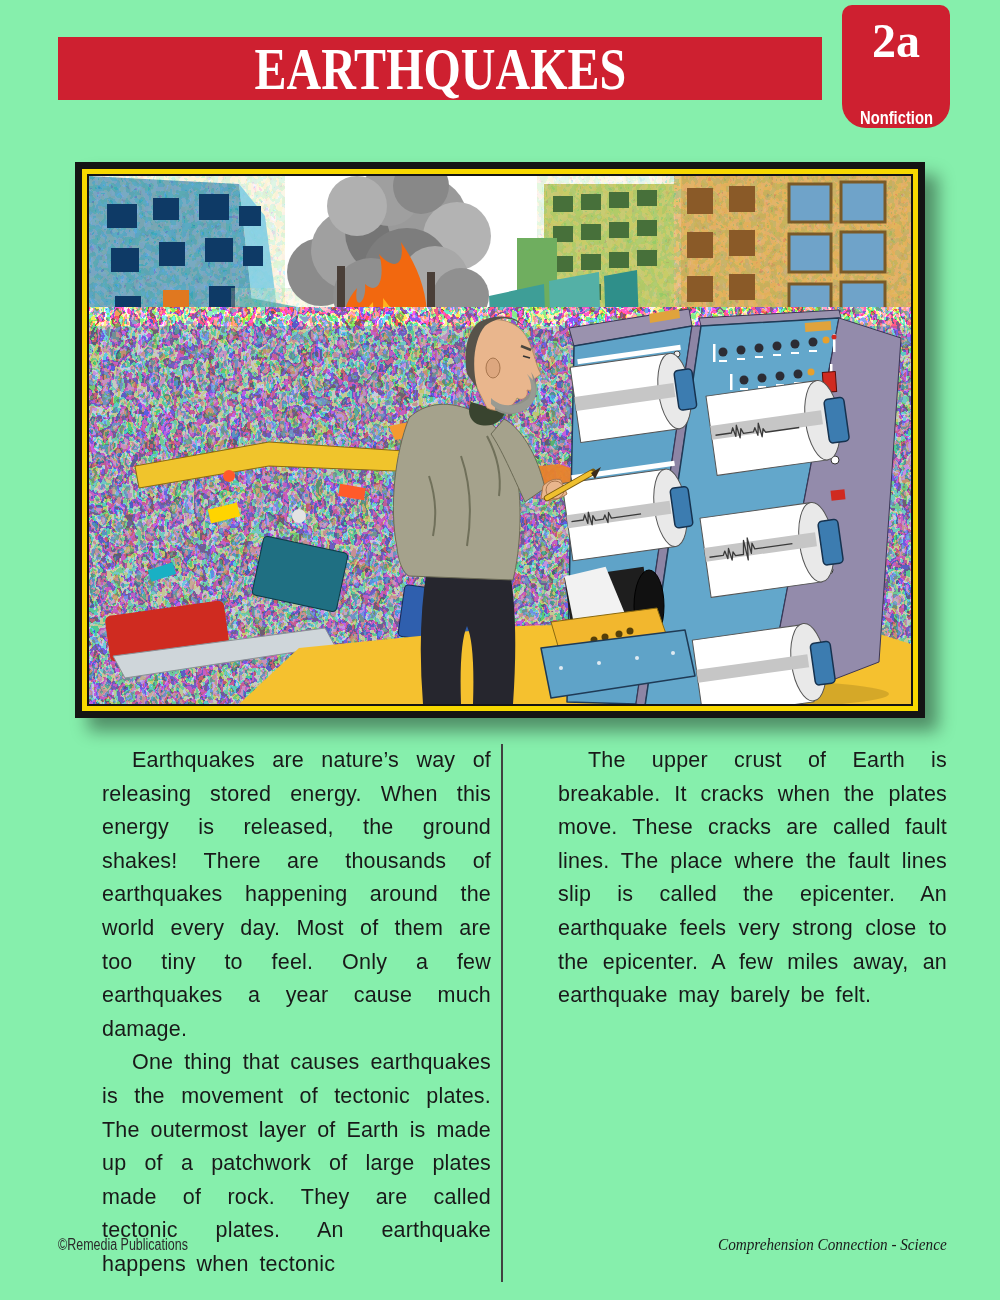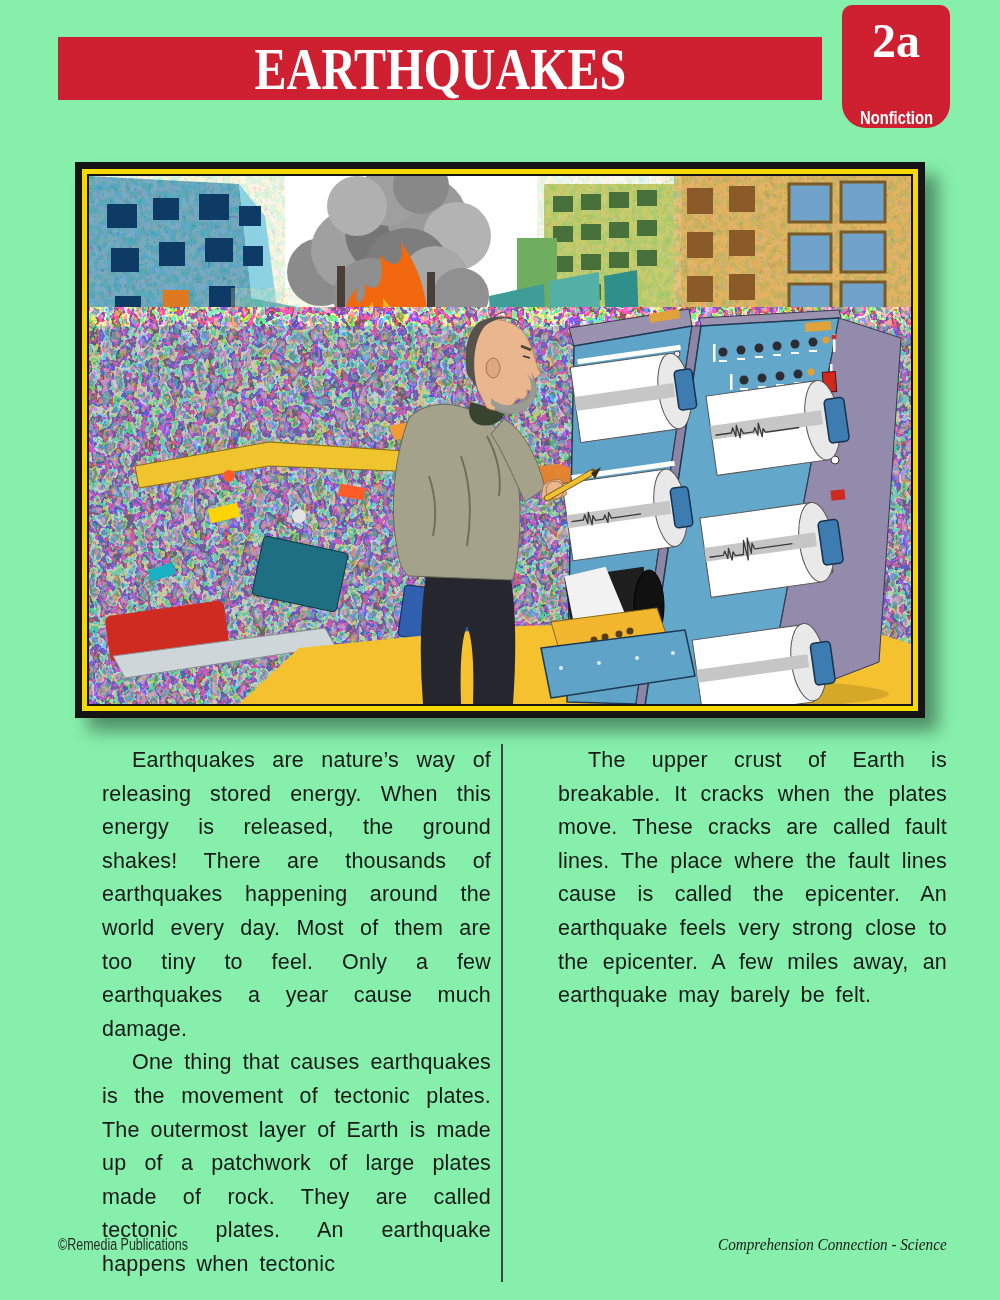--- a/index.html
+++ b/index.html
@@ -363,21 +363,21 @@
     </div>
   </div>
 
   <div class="article">
     <div class="col">
       <p class="indent">Earthquakes are nature’s way of releasing stored energy. When this energy is released, the ground shakes! There are thousands of earthquakes happening around the world every day. Most of them are too tiny to feel. Only a few earthquakes a year cause much damage.</p>
       <p class="indent">One thing that causes earthquakes is the movement of tectonic plates. The outermost layer of Earth is made up of a patchwork of large plates made of rock. They are called tectonic plates. An earthquake happens when tectonic</p>
     </div>
     <div class="divider"></div>
     <div class="col">
-      <p class="indent">The upper crust of Earth is breakable. It cracks when the plates move. These cracks are called fault lines. The place where the fault lines cause is called the epicenter. An earthquake feels very strong close to the epicenter. A few miles away, an earthquake may barely be felt.</p>
+      <p class="indent">The upper crust of Earth is breakable. It cracks when the plates move. These cracks are called fault lines. The place where the fault lines slip is called the epicenter. An earthquake feels very strong close to the epicenter. A few miles away, an earthquake may barely be felt.</p>
     </div>
   </div>
 
   <div class="footer">
     <span class="foot-left">©Remedia Publications</span>
     <span class="foot-right">Comprehension Connection - Science</span>
   </div>
 
 </div>
 

